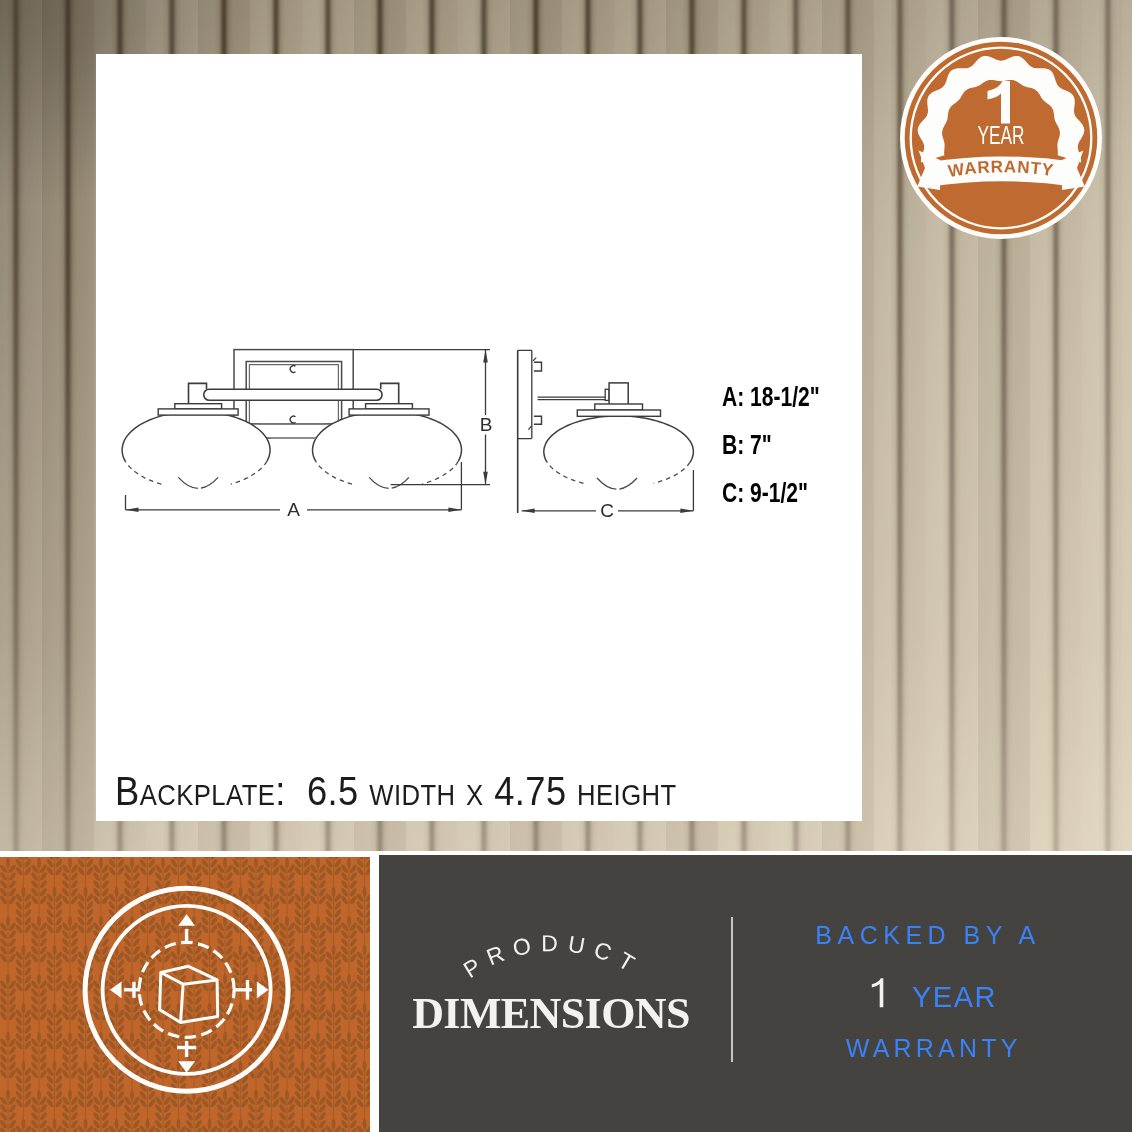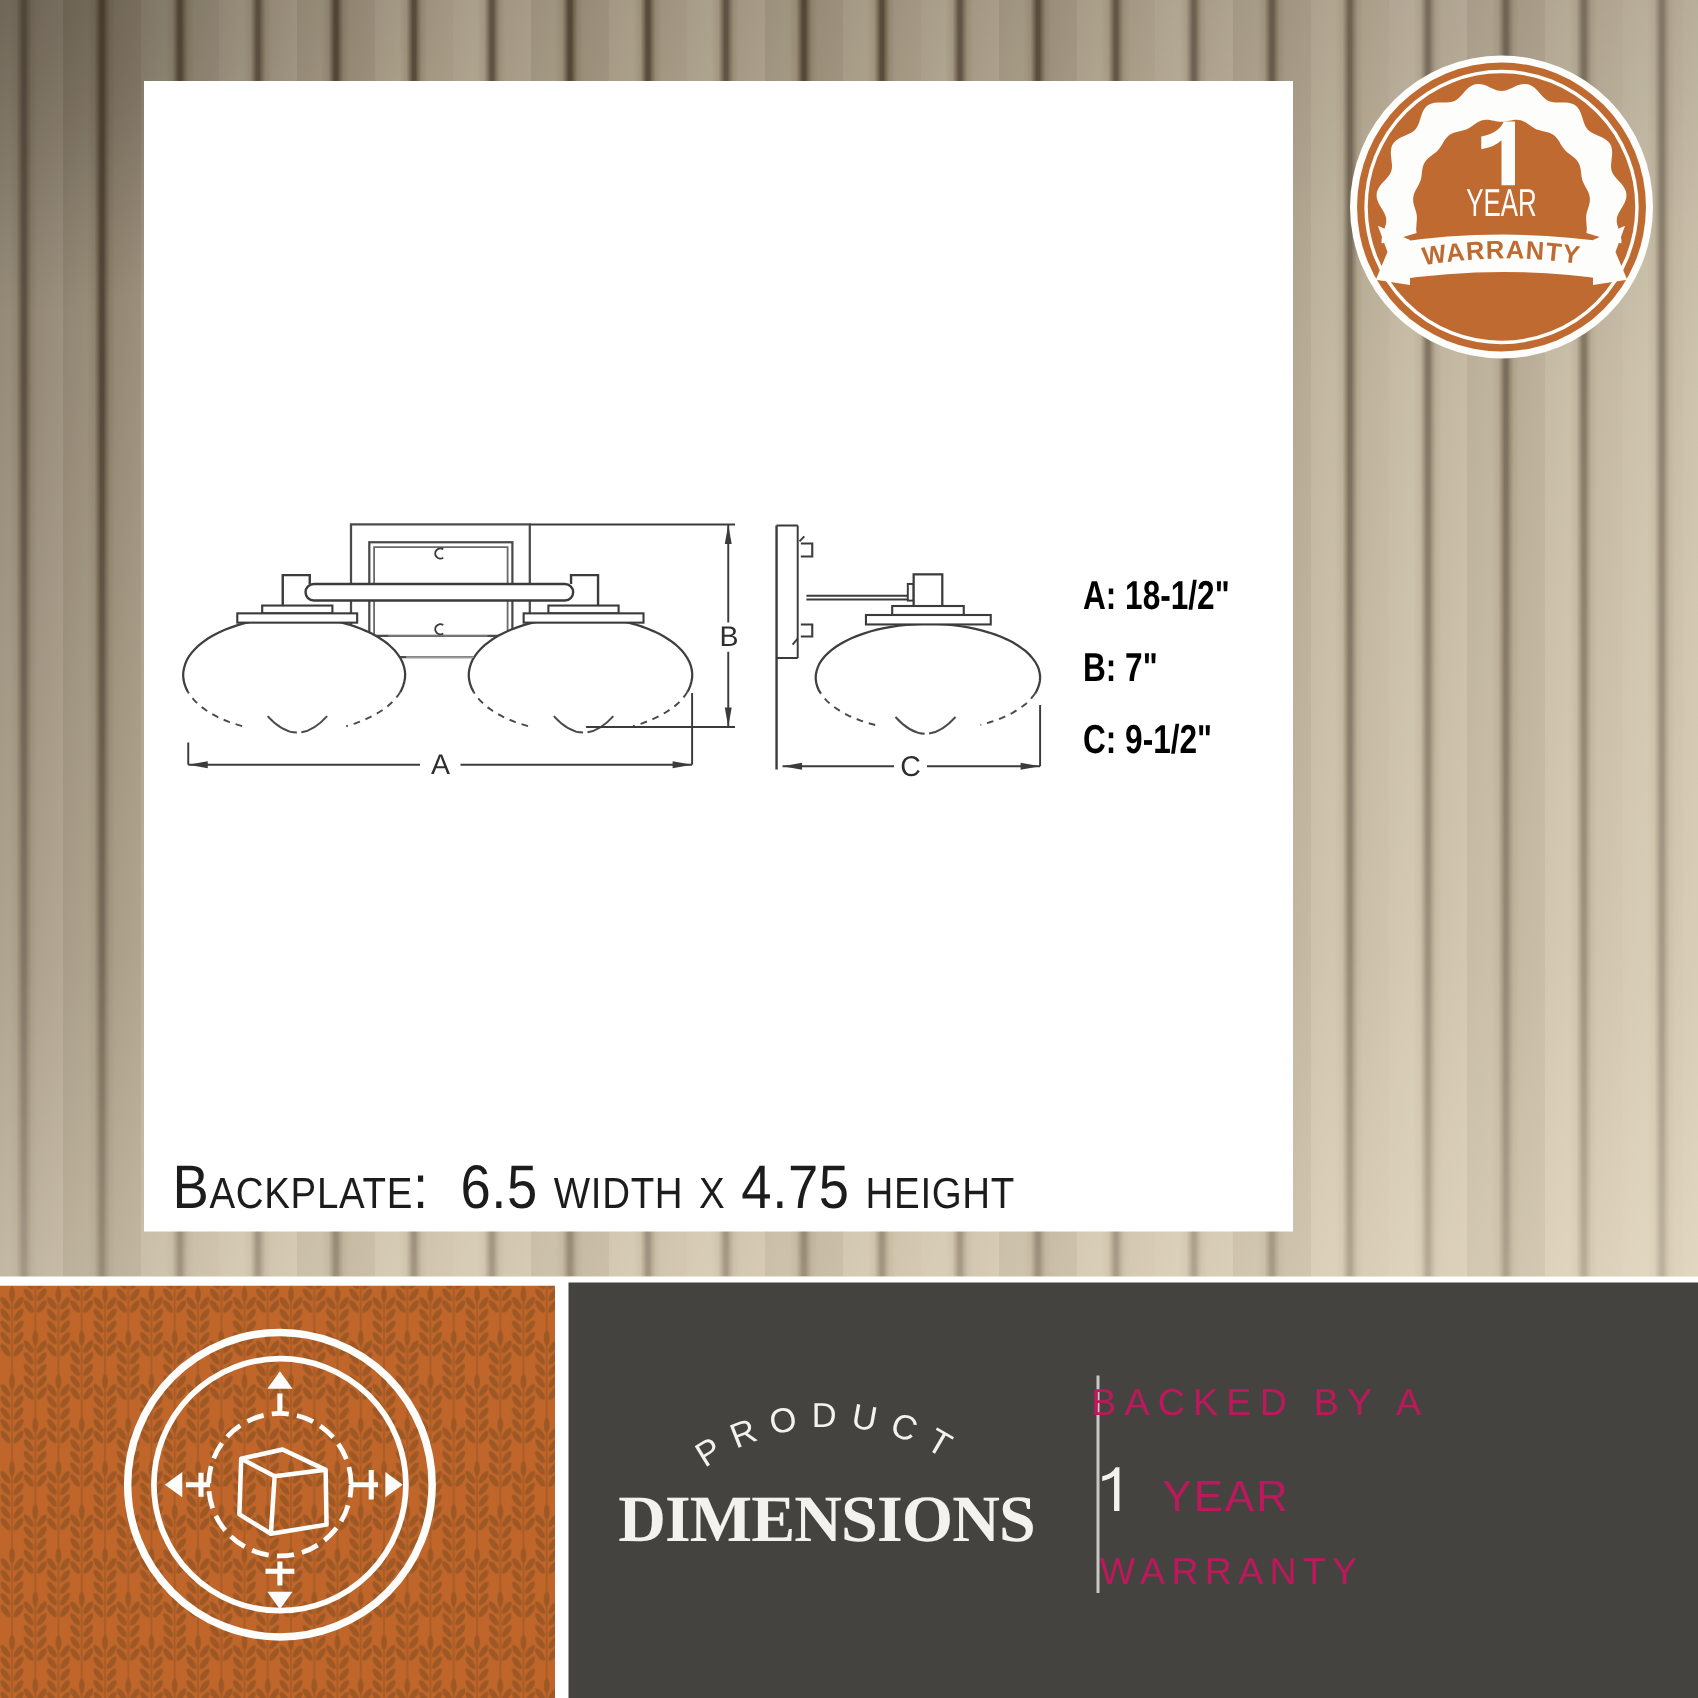--- a/index.html
+++ b/index.html
@@ -13,21 +13,21 @@
   background-position: 0 0, 0 0, 0 0, -10px 0;}
 .woodvar{position:absolute;left:0;top:0;width:1132px;height:851px;background:repeating-linear-gradient(90deg, rgba(255,250,238,0.06) 0px, rgba(255,250,238,0.06) 52px, rgba(66,56,42,0.06) 52px, rgba(66,56,42,0.06) 104px, rgba(255,250,238,0.02) 104px, rgba(255,250,238,0.02) 156px);background-position:-10px 0;}
 .panel{position:absolute;left:96px;top:54px;width:766px;height:767px;background:#fff;}
 .ann{position:absolute;font-weight:bold;font-size:27px;line-height:1;color:#000;white-space:nowrap;transform:scaleX(0.78);transform-origin:0 0;}
 .bp{position:absolute;left:19px;top:716px;font-size:41px;color:#1c1c1c;
     font-variant:small-caps;letter-spacing:0.5px;line-height:1.05;white-space:nowrap;
     transform:scaleX(0.885);transform-origin:0 0;}
 .bottom{position:absolute;left:0;top:851px;width:1132px;height:281px;background:#fff;}
 .orange{position:absolute;left:0;top:6px;width:370px;height:275px;}
 .dark{position:absolute;left:379px;top:4px;width:753px;height:277px;background:#454340;}
-.bba{position:absolute;left:729px;width:401px;text-align:left;color:#be185d;line-height:1;}
+.bba{position:absolute;left:729px;width:401px;text-align:center;color:#3b82f6;line-height:1;}
 </style></head><body>
 <div class="wood"></div>
 <div class="woodvar"></div>
 
 <div class="panel">
 <svg width="766" height="767" viewBox="0 0 766 767" xmlns="http://www.w3.org/2000/svg">
 <g fill="none" stroke="#3b3b3b" stroke-width="1.6">
   <rect x="138" y="295.6" width="119.2" height="88.5" stroke="#4a4a4a" stroke-width="1.5"></rect>
   <rect x="150.2" y="307.5" width="95.4" height="62.4" stroke="#4a4a4a" stroke-width="1.5"></rect>
   <path d="M153.4 369.9 V310.7 H242.4 V369.9" stroke="#6a6a6a" stroke-width="1.2"></path>

